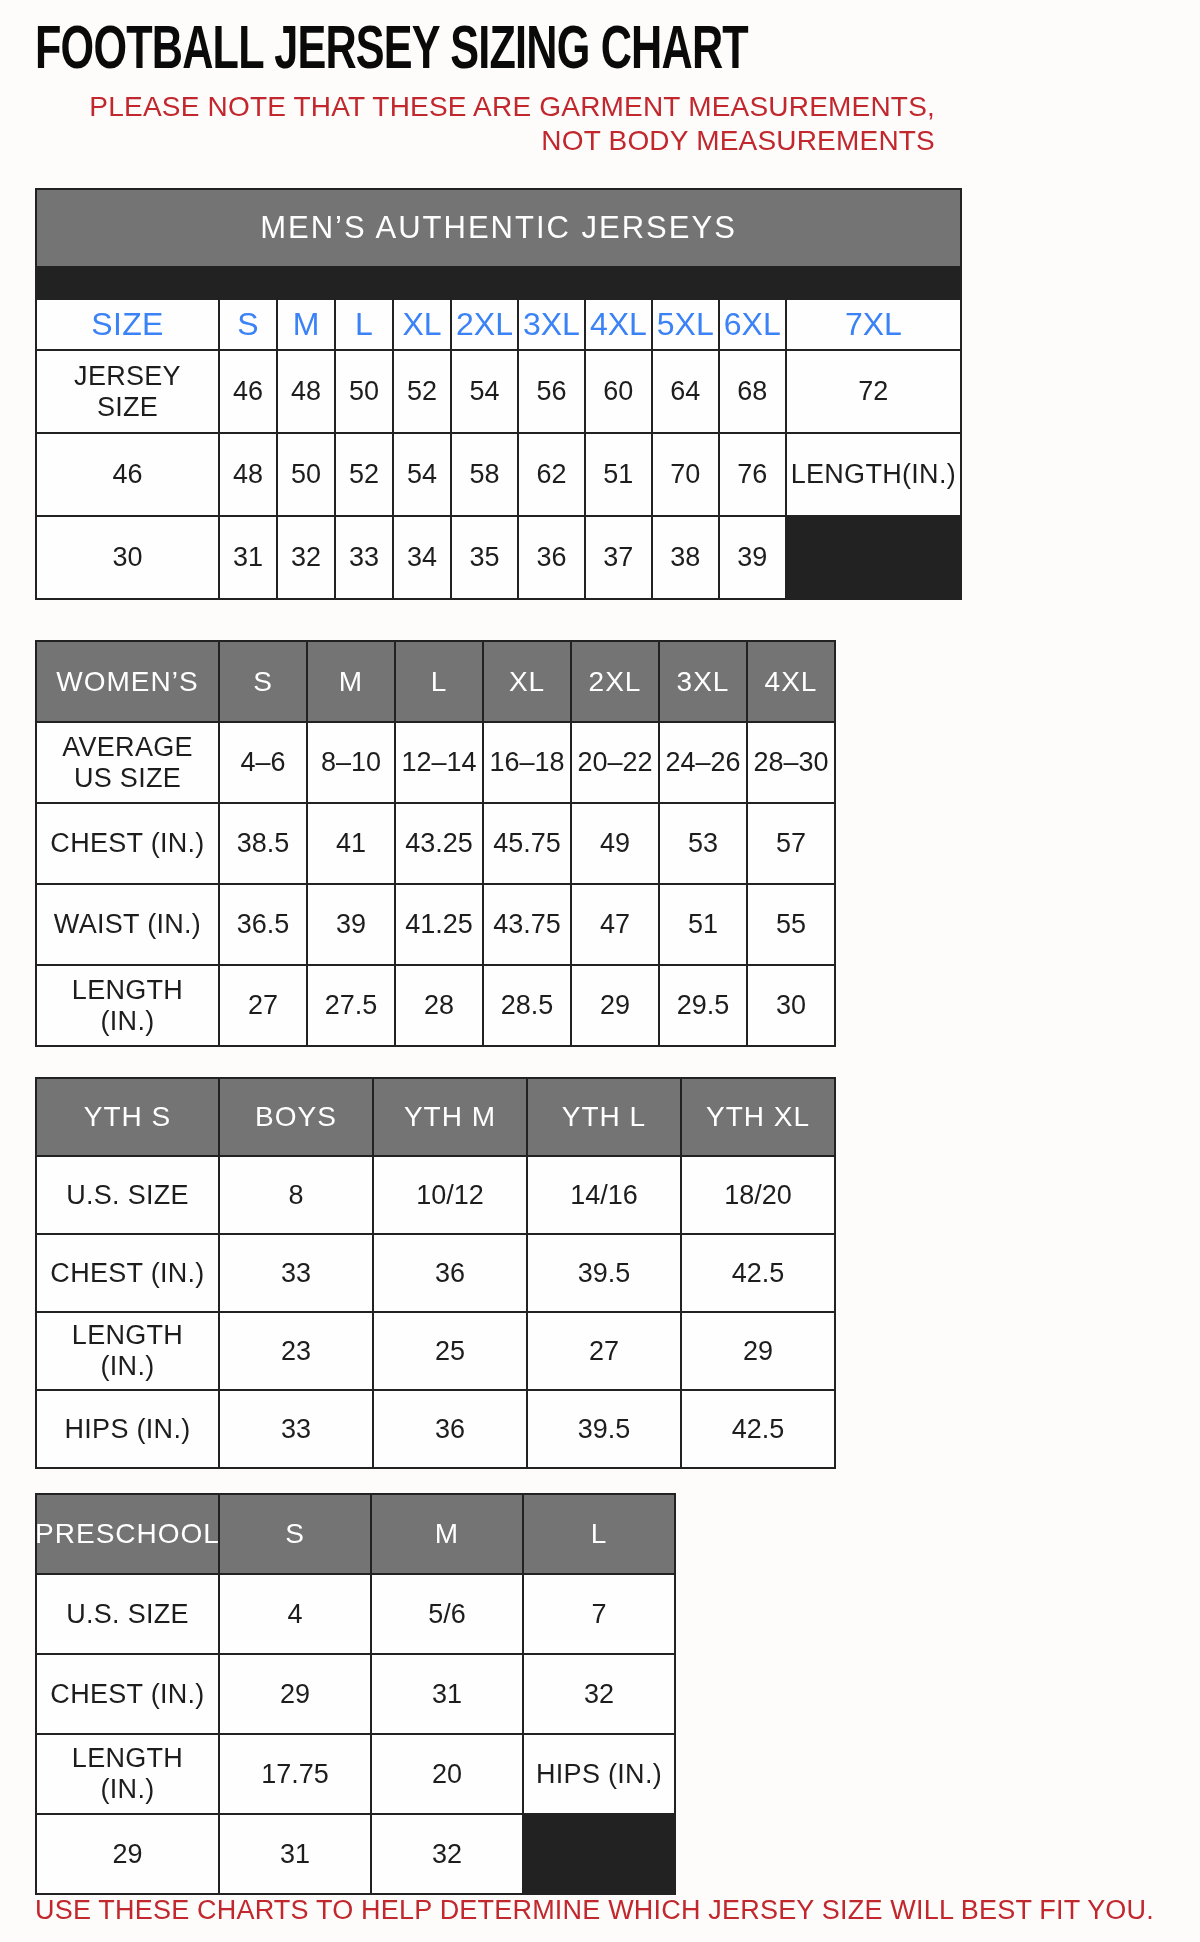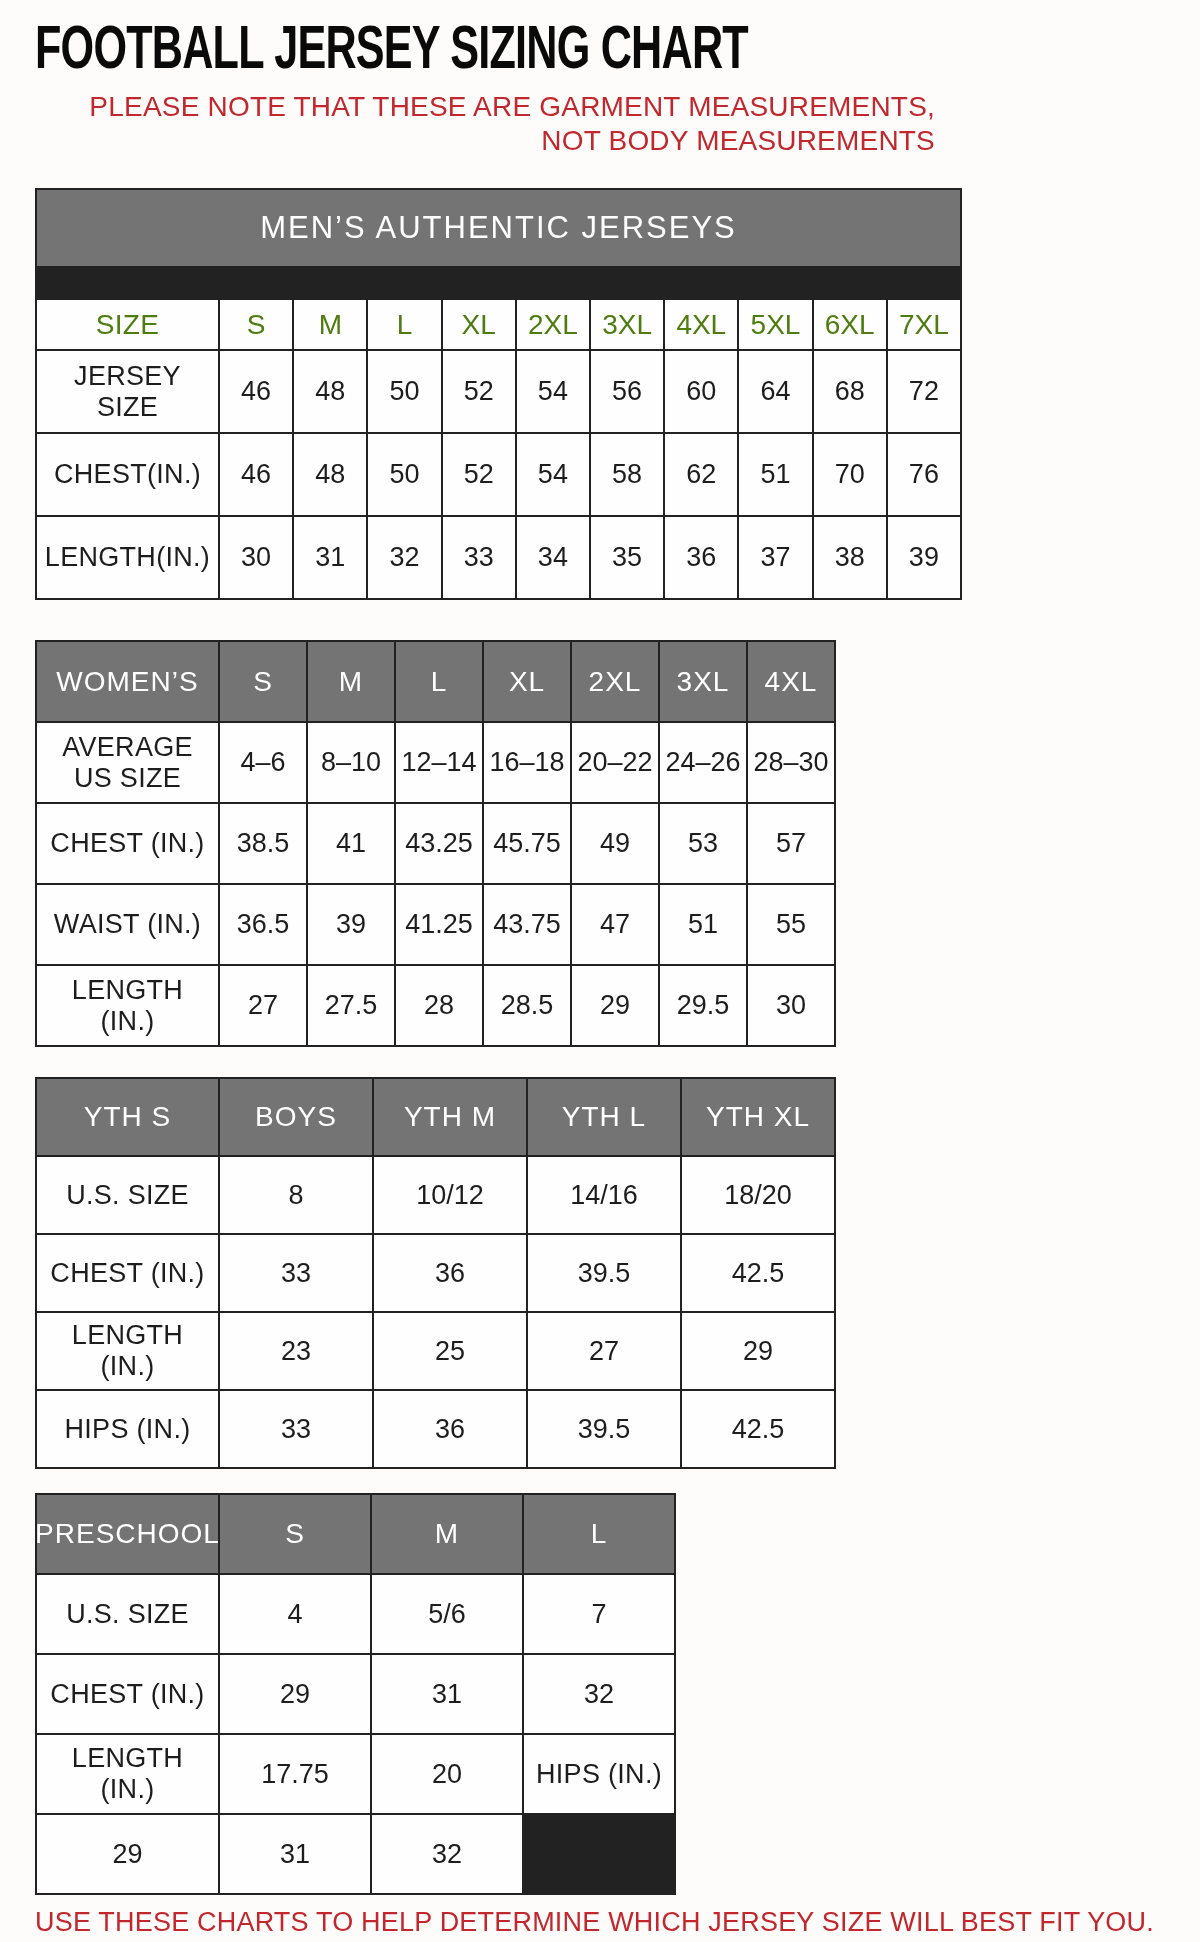--- a/index.html
+++ b/index.html
@@ -34,21 +34,21 @@
   .note {
     margin: 20px 0 0 0;
     max-width: 900px;
     font-size: 28px;
     line-height: 1.22;
     color: var(--red, #c1272d);
     letter-spacing: 0.2px;
     text-align: right;
   }
   .footer {
-    margin: 12px 0 0 0;
+    margin: 0 0 0 0;
     font-size: 27px;
     color: var(--red, #c1272d);
     letter-spacing: 0.2px;
     white-space: nowrap;
   }
   
   .sz-table {
     display: grid;
     gap: 2px;
     background: var(--line, #222222);
@@ -76,21 +76,21 @@
     align-items: center;
     justify-content: center;
     text-align: center;
     color: #1d1d1d;
     font-size: 27px;
     line-height: 1.15;
     padding: 2px 4px;
     box-sizing: border-box;
   }
   
-  .t-mens .hdr { background: #fefefe; color: #4d7c0f; font-size: 28px; margin-top: 32px; }
+  .t-mens .hdr { background: #fefefe; color: #3b82f6; font-size: 32px; margin-top: 32px; }
   
   .t-womens .hdr, .t-boys .hdr, .t-preschool .hdr {
     background: var(--gray, #747474);
     color: #ffffff;
     font-size: 28px;
     letter-spacing: 1px;
   }
   .row-label { letter-spacing: 0.3px; }
 </style>
 </head>
@@ -117,21 +117,20 @@
       <div class="cell val">46</div>
       <div class="cell val">48</div>
       <div class="cell val">50</div>
       <div class="cell val">52</div>
       <div class="cell val">54</div>
       <div class="cell val">56</div>
       <div class="cell val">60</div>
       <div class="cell val">64</div>
       <div class="cell val">68</div>
       <div class="cell val">72</div>
-      <div class="cell row-label">CHEST(IN.)</div>
       <div class="cell val">46</div>
       <div class="cell val">48</div>
       <div class="cell val">50</div>
       <div class="cell val">52</div>
       <div class="cell val">54</div>
       <div class="cell val">58</div>
       <div class="cell val">62</div>
       <div class="cell val">51</div>
       <div class="cell val">70</div>
       <div class="cell val">76</div>

